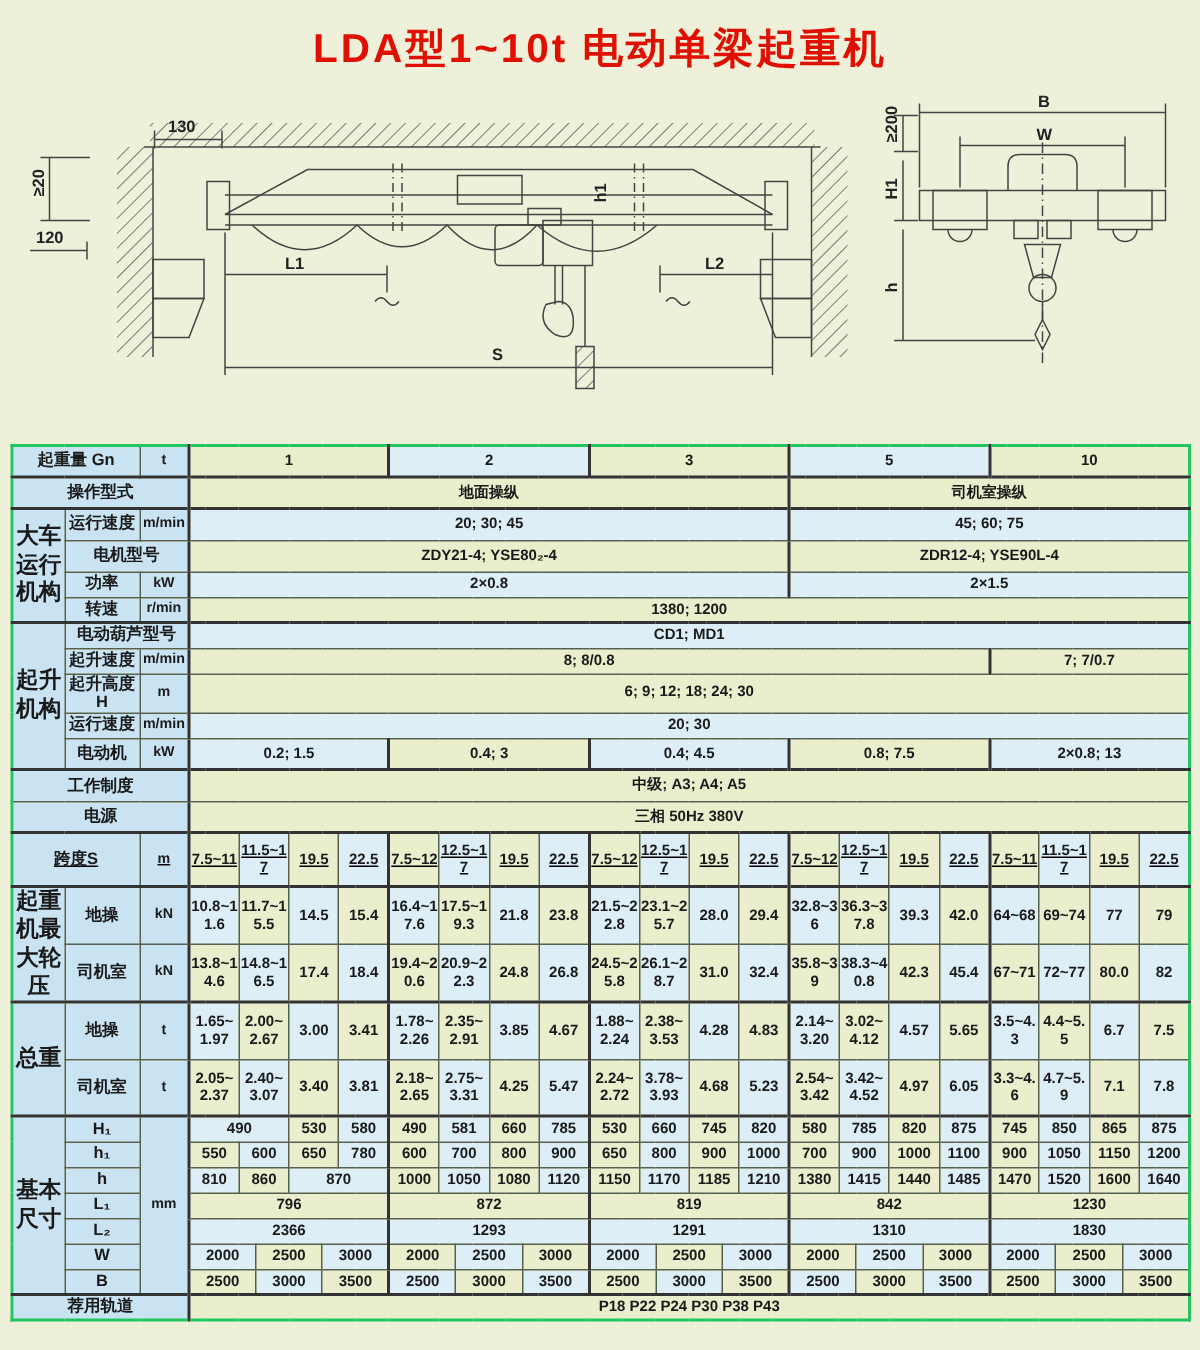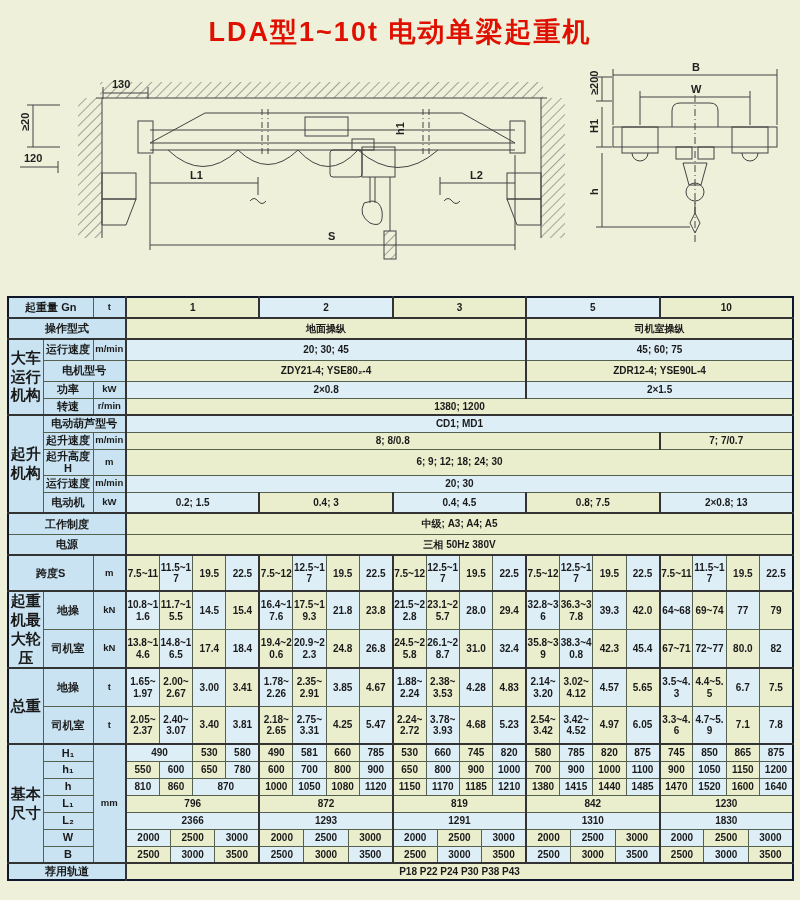--- a/index.html
+++ b/index.html
@@ -2,31 +2,31 @@
 <html><head>
 <meta charset="utf-8">
 <style>
   html,body{margin:0;padding:0;}
   body{width:800px;height:900px;background:#eef0da;font-family:"Liberation Sans",sans-serif;overflow:hidden;}
   .page{position:relative;width:800px;height:900px;}
   .title{position:absolute;top:14px;left:0;width:800px;text-align:center;color:#e01000;font-size:27px;font-weight:bold;letter-spacing:2px;}
   .draw{position:absolute;top:55px;left:0;width:800px;height:238px;}
   svg text{font-family:"Liberation Sans",sans-serif;font-size:11px;font-weight:bold;fill:#222;}
   .tblwrap{position:absolute;top:296px;left:7px;}
-  table{border-collapse:collapse;table-layout:fixed;width:787px;border:2px solid #0f172a;}
+  table{border-collapse:collapse;table-layout:fixed;width:787px;border:2px solid #22c55e;}
   td{border:1px solid #55604f;text-align:center;vertical-align:middle;padding:0;font-size:10px;font-weight:bold;color:#1a1a1a;overflow:hidden;line-height:1.15;}
   col.c1{width:35px}col.c2{width:50px}col.c3{width:33px}col.d{width:11.11px}
   .lb{background:#c9e3f2;font-size:11px;}
   .un{background:#c9e3f2;font-size:9.5px;font-weight:bold;}
   .g{background:#eaeecd;}
   .b{background:#ddeef7;}
   .gl{border-left:2px solid #333;}
   tr.st td{border-top:2px solid #333;}
   tr{height:17px;}
-  tr.h21{height:21px;}tr.h36{height:36px;}tr.h30{height:30px;margin-top:40px;}tr.h38{height:38px;}
+  tr.h21{height:21px;}tr.h36{height:36px;text-decoration:underline;}tr.h30{height:30px;margin-top:40px;}tr.h38{height:38px;}
   .wr td{word-break:break-all;}
   .grp{font-size:15px;line-height:1.25;}
 </style>
 </head>
 <body>
 <div class="page">
 
 <div class="title">LDA型1~10t 电动单梁起重机</div>
 
 <div class="draw">

